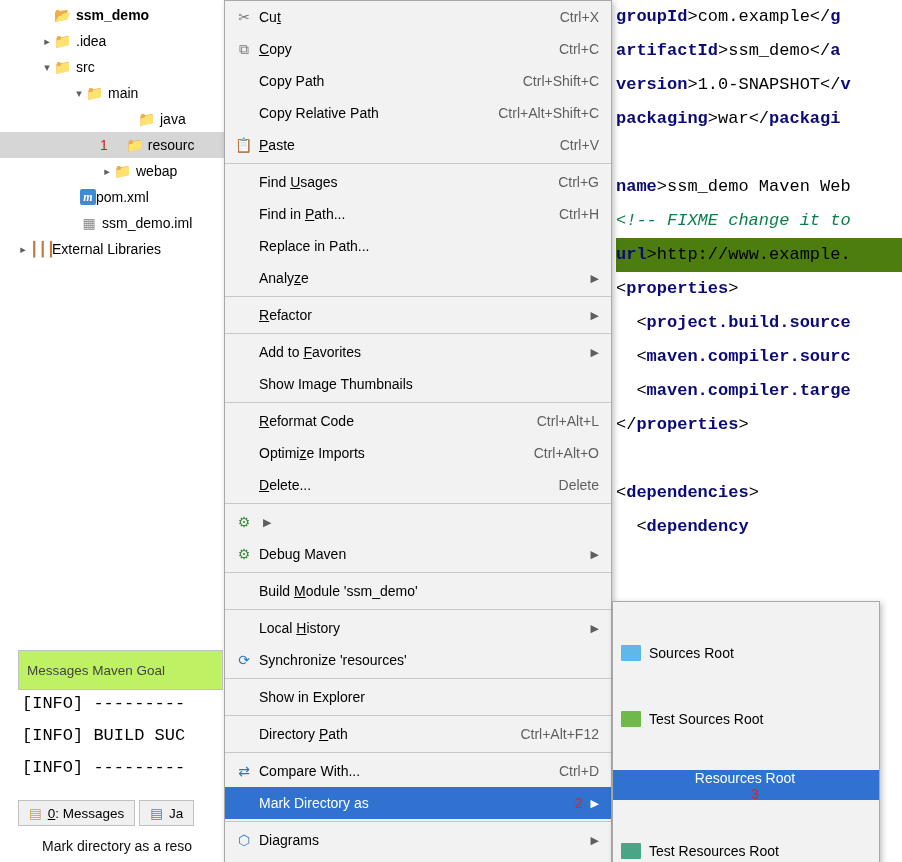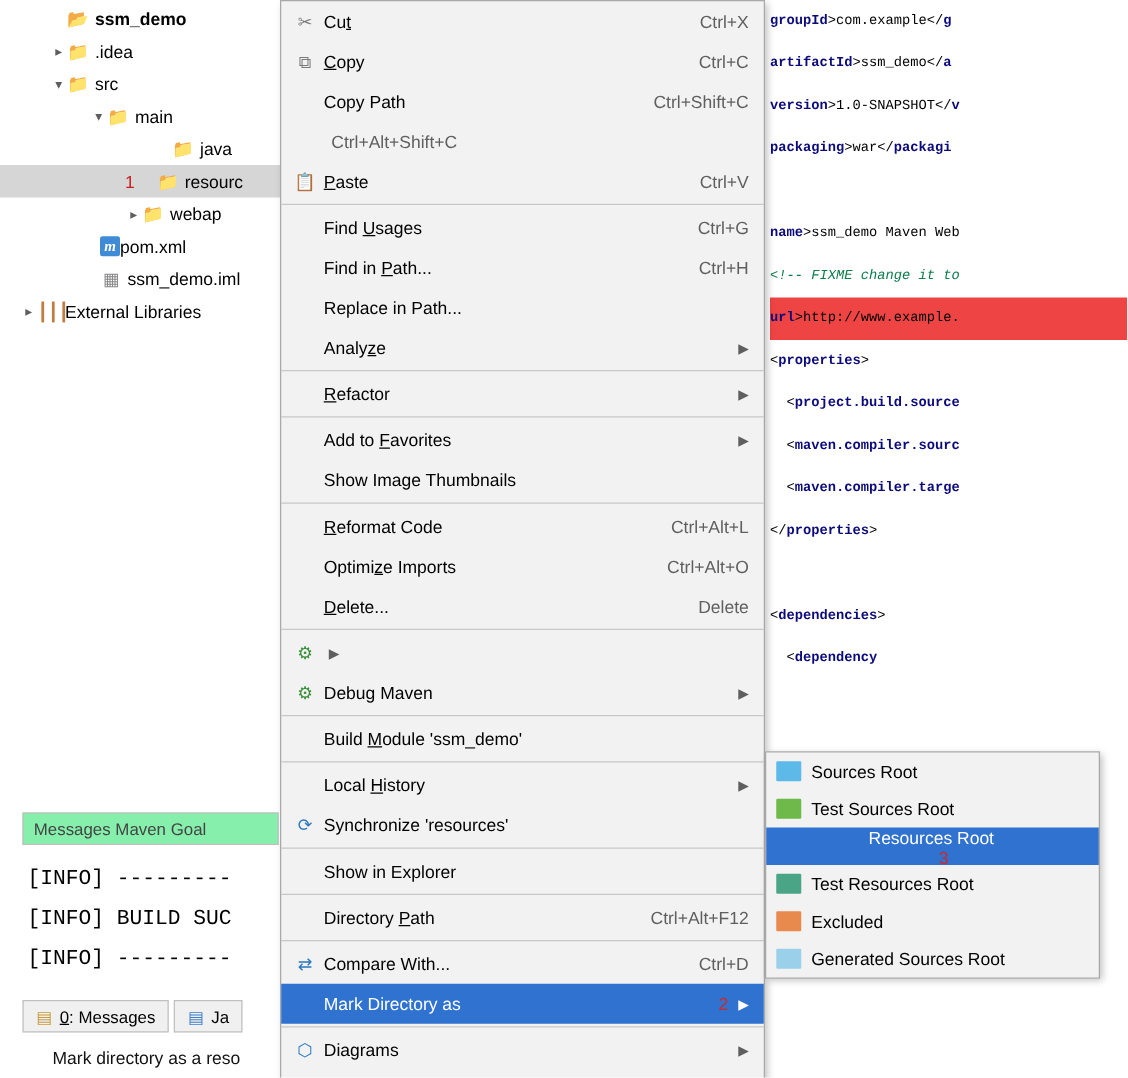--- a/index.html
+++ b/index.html
@@ -46,30 +46,30 @@
   .iml-icon { color:#888; }
   .lib-icon { color:#c07c42; }
   .marker1 { color:#c62020; margin-right:4px;}
   
   .editor {
     position:absolute;
     left:612px; top:0;
     width:290px;
     height:644px;
     font-family: Consolas, "Courier New", monospace;
-    font-size: 11px;
+    font-size: 17px;
     line-height: 34px;
     white-space: pre;
     padding-left:4px;
     overflow:hidden;
   }
   .xml-tag { color:#0b0a7a; font-weight:bold; }
   .xml-text { color:#000; }
   .xml-comment { color:#0b7d4b; font-style: italic; }
-  .hl-line { background:#ef4444; display:inline-block; width:100%;}
+  .hl-line { background:#4d7c0f; display:inline-block; width:100%;}
   
   .menu {
     position:absolute;
     left:224px; top:0;
     width:388px;
     background:#f2f2f2;
     border:1px solid #a9a9a9;
     box-shadow: 2px 2px 6px rgba(0,0,0,.25);
   }
   .menu-item {
@@ -91,30 +91,30 @@
   .submenu {
     position:absolute;
     left:612px; top:601px;
     width:268px;
     background:#f2f2f2;
     border:1px solid #a9a9a9;
     box-shadow: 2px 2px 6px rgba(0,0,0,.25);
   }
   .sub-item {
     display:flex; align-items:center;
-    height:30px; padding: 0 10px 0 8px;
+    height:30px; padding: 0 10px 0 8px; margin-top: 36px;
   }
   .sub-item.highlight { background:#2f72d0; color:#fff;flex-direction:column; }
   .si-icon { width:20px; height:16px; margin-right:8px; border-radius:1px;}
   .marker3 { color:#d02828; margin-left:20px;}
   
   .msgs-header {
     position:absolute; left:18px; top:650px;
-    width:205px; height:26px;
-    border:1px solid #c0c0c0; background:#86efac;
+    width:205px; height:40px;
+    border:1px solid #c0c0c0; background:#bef264;
     display:flex;align-items:center;
     padding-left:8px;
     font-size:13.5px; color:#444;
   }
   .msgs {
     position:absolute; left:22px; top:688px;
     font-family: Consolas, "Courier New", monospace;
     font-size:17px; line-height:32px;
     color:#000;
   }
@@ -219,20 +219,21 @@
       <span class="mi-label"><span><u>C</u>opy</span></span>
       <span class="mi-shortcut">Ctrl+C</span>
     </div>
     <div class="menu-item">
       <span class="mi-icon "></span>
       <span class="mi-label">Copy Path</span>
       <span class="mi-shortcut">Ctrl+Shift+C</span>
     </div>
     <div class="menu-item">
       <span class="mi-icon "></span>
+      <span class="mi-label">Copy Relative Path</span>
       <span class="mi-shortcut">Ctrl+Alt+Shift+C</span>
     </div>
     <div class="menu-item">
       <span class="mi-icon paste-ic">📋</span>
       <span class="mi-label"><span><u>P</u>aste</span></span>
       <span class="mi-shortcut">Ctrl+V</span>
     </div>
     <div class="menu-sep"></div>
     <div class="menu-item">
       <span class="mi-icon "></span>

